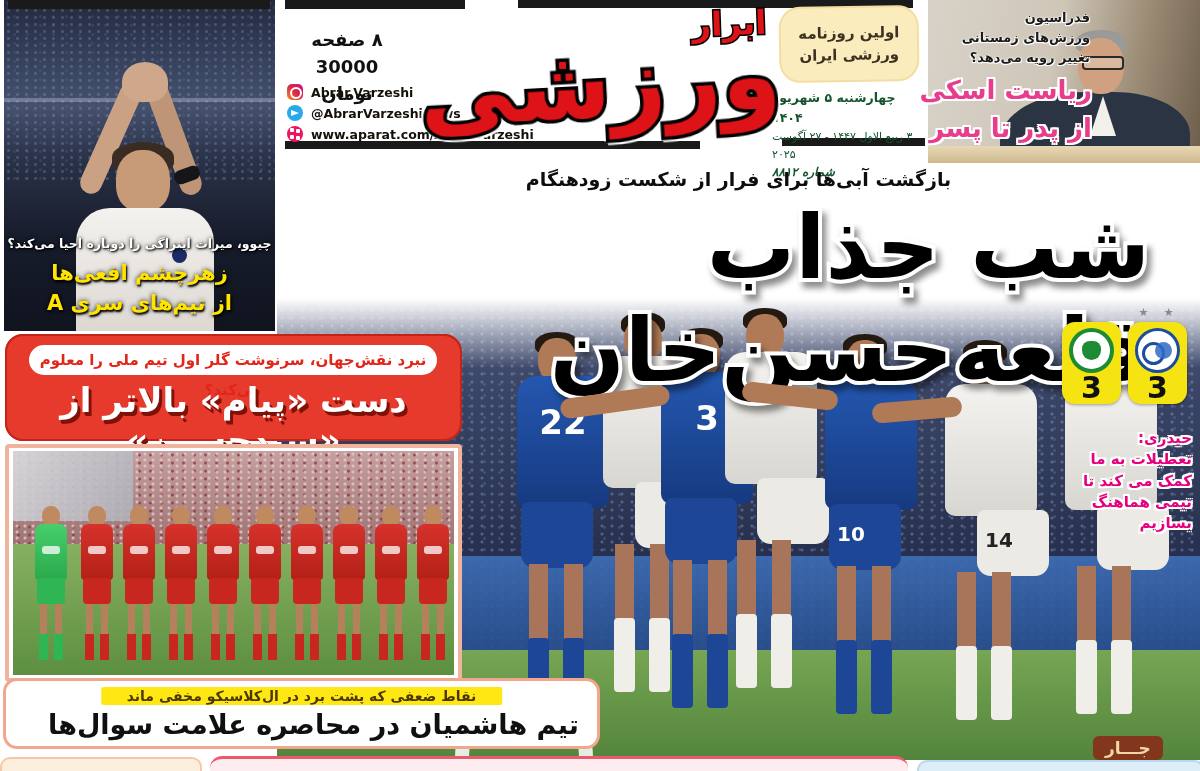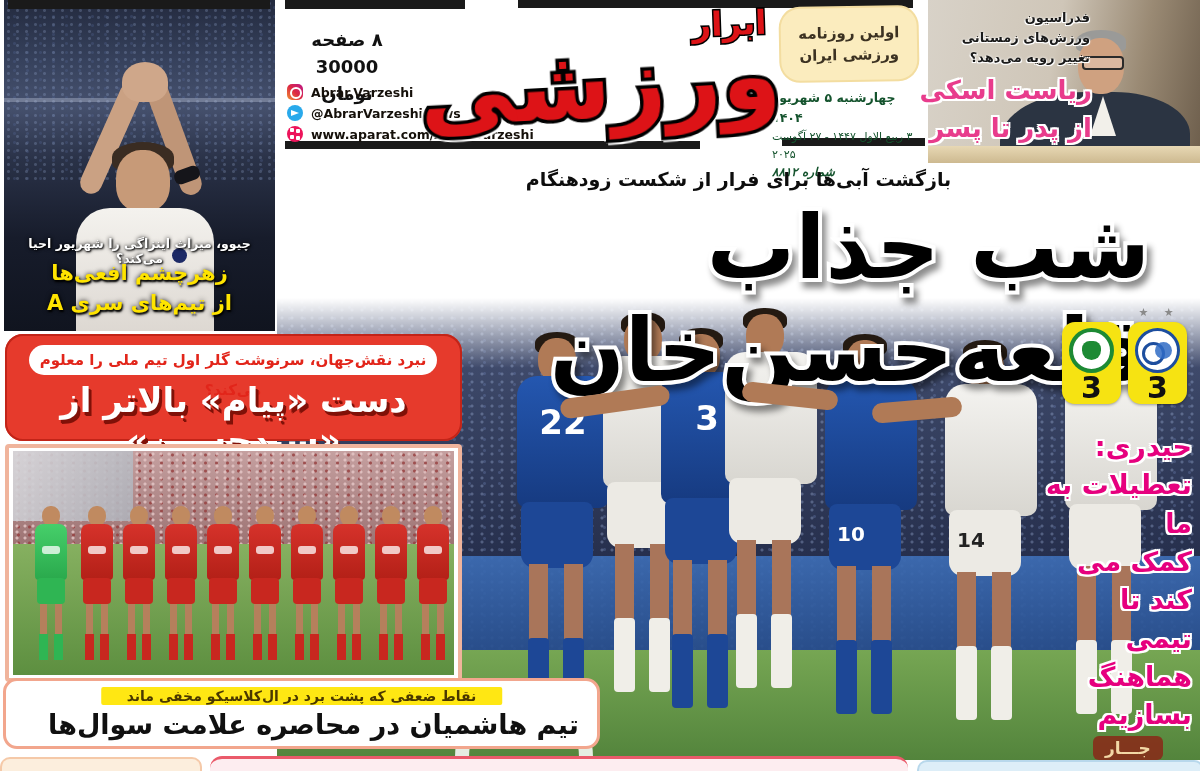--- a/index.html
+++ b/index.html
@@ -89,21 +89,21 @@
   .ft{left:25px;top:38px;width:92px;height:132px;border-radius:20px 20px 10px 10px;}
   .fs{left:29px;top:164px;width:72px;height:66px;border-radius:8px 8px 14px 14px;}
   .fl{width:19px;height:108px;top:226px;background:#a9755a;}
   .l1{left:37px;} .l2{left:72px;}
   .fsock{width:21px;height:74px;top:300px;border-radius:4px;}
   .s1{left:36px;} .s2{left:71px;}
   .t-blue .ft{background:linear-gradient(#2457b0,#163a80);}
   .t-blue .fs{background:#1d4796;}
   .t-blue .fsock{background:#1d4796;}
   .t-white .ft{background:linear-gradient(#f4f3f0,#d8d6d0);}
-  .t-white .fs{background:#eceae4;}
+  .t-white .fs{background:#eceae4;margin-left:28px;}
   .t-white .fsock{background:#f0eee8;}
   .fnum{position:static;display:block;margin-top:26px;text-align:center;font-size:34px;font-weight:bold;color:#fff;font-family:"DejaVu Sans",sans-serif;}
   .fnum-s{left:8px;top:18px;font-size:20px;font-weight:bold;color:#fff;}
   .t-white .fnum-s{color:#222;}
   .farm{position:absolute;height:20px;background:#b07a56;border-radius:10px;z-index:40;}
   
   .lead-kicker{left:277px;top:168px;width:923px;text-align:center;font-size:19px;font-weight:900;color:#0d0d0d;z-index:20;}
   .lead-headline{left:250px;top:196px;width:900px;text-align:right;font-size:88px;font-weight:bold;color:#000000;z-index:20;
     -webkit-text-stroke:8px #fff;paint-order:stroke fill;
     filter:drop-shadow(4px 6px 3px rgba(0,0,0,.45));}
@@ -112,21 +112,21 @@
   .bdg-home{left:1062px;} .bdg-away{left:1128px;}
   .crest{left:7px;top:6px;width:45px;height:45px;background:#fff;border-radius:50%;}
   .crest-green{border:4px solid #1d8a34;box-sizing:border-box;}
   .crest-green::after{content:"";position:absolute;left:9px;top:9px;width:19px;height:19px;background:#1d8a34;border-radius:40% 40% 50% 50%;}
   .crest-blue{border:3px solid #1d4e9e;box-sizing:border-box;}
   .crest-blue::before{content:"";position:absolute;left:4px;top:11px;width:17px;height:17px;border:3px solid #1d4e9e;border-radius:50%;}
   .crest-blue::after{content:"";position:absolute;left:17px;top:11px;width:17px;height:17px;background:#2f6bc4;opacity:.85;border-radius:50%;}
   .bdg-num{left:0;top:48px;width:100%;text-align:center;font-size:30px;font-weight:bold;color:#111;}
   .bdg-stars{left:1138px;top:306px;width:42px;text-align:center;color:#8a8a8a;font-size:11px;letter-spacing:6px;z-index:25;}
   
-  .quote{right:8px;width:165px;text-align:right;font-weight:bold;font-size:27px;line-height:1.42;z-index:26;
+  .quote{right:8px;width:165px;text-align:right;font-weight:bold;font-size:15px;line-height:1.42;z-index:26;
     text-shadow:-2px -2px 0 #fff,2px -2px 0 #fff,-2px 2px 0 #fff,2px 2px 0 #fff,-2px 0 0 #fff,2px 0 0 #fff,0 -2px 0 #fff,0 2px 0 #fff;}
   .q-pink{top:428px;color:#e6007e;}
   .q-green{top:592px;color:#2e8b2e;}
   .watermark{left:1093px;top:736px;padding:2px 12px;background:rgba(138,40,24,.85);color:#f3d8a6;
     font-size:17px;font-weight:bold;border-radius:6px;z-index:30;letter-spacing:2px;}
   
   .red-box{left:5px;top:334px;width:457px;height:107px;background:#e63a2c;border-radius:18px;z-index:15;
     box-shadow:inset 0 0 0 2px #c22418;}
   .red-pill{left:24px;top:11px;width:408px;height:30px;background:#fff;border-radius:15px;
     text-align:center;line-height:30px;font-size:15px;font-weight:bold;color:#e2251a;}
@@ -176,21 +176,21 @@
     <i class="crowdnoise"></i>
     <i class="rail"></i>
     <i class="clap-armL"></i>
     <i class="clap-armR"></i>
     <i class="clap-hands"></i>
     <i class="clap-watch"></i>
     <i class="clap-hair"></i>
     <i class="clap-head"></i>
     <i class="clap-torso"></i>
     <i class="clap-crest"></i>
-    <div class="abs lp-kicker">چیوو، میراث اینزاگی را شهریور احیا می‌کند؟</div>
+    <div class="abs lp-kicker">چیوو، میراث اینزاگی را دوباره احیا می‌کند؟</div>
     <div class="abs lp-headline preline">زهرچشم افعی‌ها
 از تیم‌های سری A</div>
   </div>
   <div class="bar" style="left:8px;top:0;width:262px;height:9px;"></div>
 
   <div class="bar" style="left:285px;top:0;width:180px;height:9px;"></div>
   <div class="bar" style="left:518px;top:0;width:395px;height:8px;"></div>
   <div class="bar" style="left:285px;top:141px;width:415px;height:8px;"></div>
   <div class="bar" style="left:782px;top:138px;width:143px;height:8px;"></div>
 

